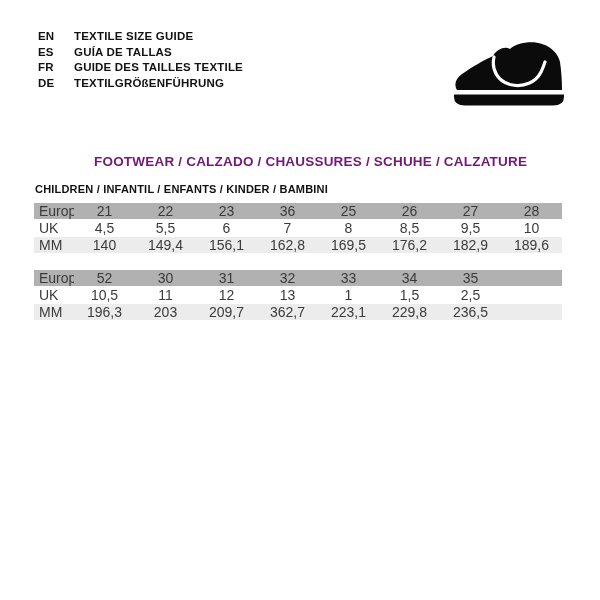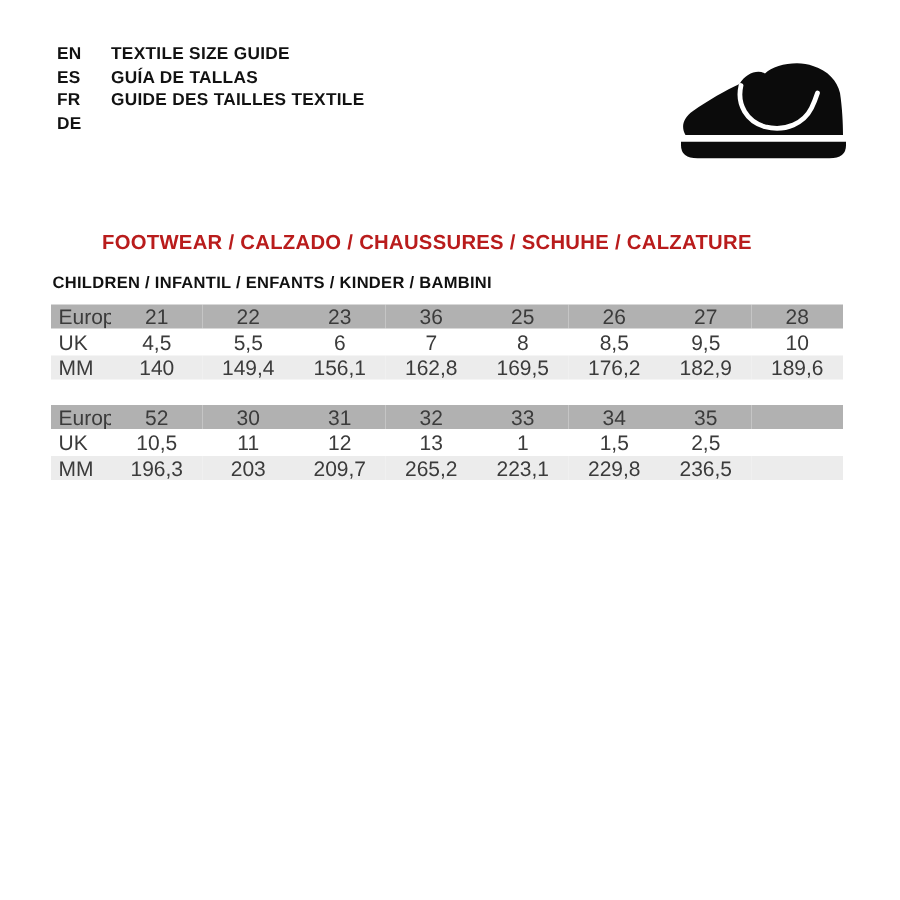--- a/index.html
+++ b/index.html
@@ -14,22 +14,22 @@
   .lang-row { display:flex; align-items:flex-start; height:15.7px; }
   .lang-code {
     width:36px; font-size:11.5px; font-weight:700; color:#121212; letter-spacing:.2px;
   }
   .lang-text { font-size:11.5px; font-weight:700; color:#121212; letter-spacing:.2px; }
 
   .shoe { position:absolute; left:452px; top:40px; width:114px; height:66px; }
   .shoe svg { display:block; width:100%; height:100%; }
 
   .title-footwear {
-    position:absolute; left:20px; top:154px;
-    font-size:13.5px; font-weight:700; color:#b91c1c; letter-spacing:.2px;padding-left:48px;
+    position:absolute; left:46px; top:154px;
+    font-size:13.5px; font-weight:700; color:#701a75; letter-spacing:.2px;padding-left:48px;
   }
   .title-children {
     position:absolute; left:35px; top:183px;
     font-size:11px; font-weight:700; color:#111; letter-spacing:.2px;
   }
 
   table.size-table {
     position:absolute; left:34px; width:528px;
     border-collapse:separate; border-spacing:0 1px;
     table-layout:fixed;
@@ -57,20 +57,21 @@
   <div class="lang-row">
     <span class="lang-code">ES</span>
     <span class="lang-text">GUÍA DE TALLAS</span>
   </div>
   <div class="lang-row">
     <span class="lang-code">FR</span>
     <span class="lang-text">GUIDE DES TAILLES TEXTILE</span>
   </div>
   <div class="lang-row">
     <span class="lang-code">DE</span>
+    <span class="lang-text">TEXTILGRÖßENFÜHRUNG</span>
   </div>
 </div>
 
 <div class="shoe">
   <svg viewBox="0 0 114 66" xmlns="http://www.w3.org/2000/svg" aria-hidden="true">
 
     <path fill="#0b0b0b" d="M5,50
          C 2,45 3,39 10,34
          C 20,27 32,20 41,16
          C 45,9 53,6 58,9
@@ -153,20 +154,20 @@
     <td>1</td>
     <td>1,5</td>
     <td>2,5</td>
     <td></td>
   </tr>
   <tr class="row-mm">
     <th class="lbl">MM</th>
     <td>196,3</td>
     <td>203</td>
     <td>209,7</td>
-    <td>265,2</td>
+    <td>362,7</td>
     <td>223,1</td>
     <td>229,8</td>
     <td>236,5</td>
     <td></td>
   </tr>
 </tbody>
   </table>
 
 </body></html>

